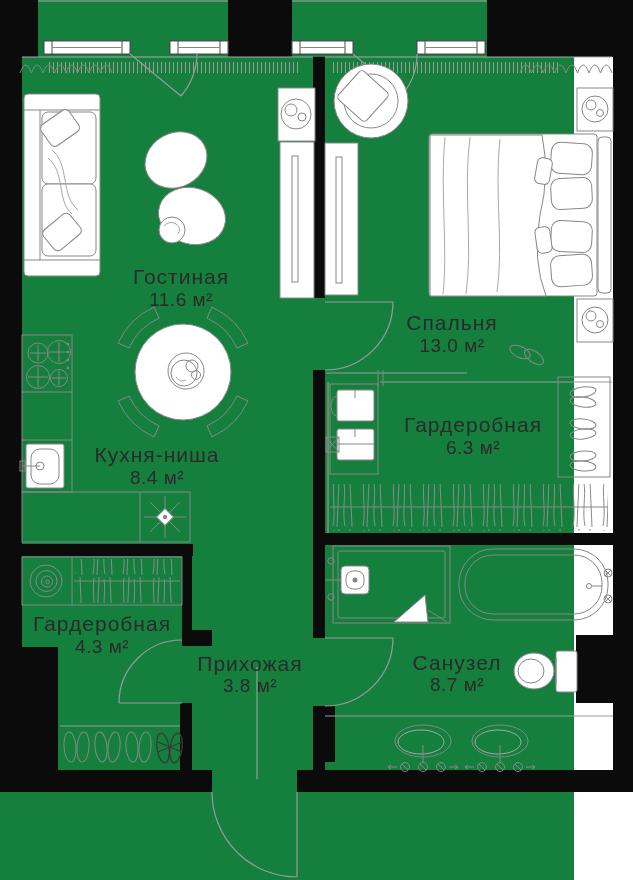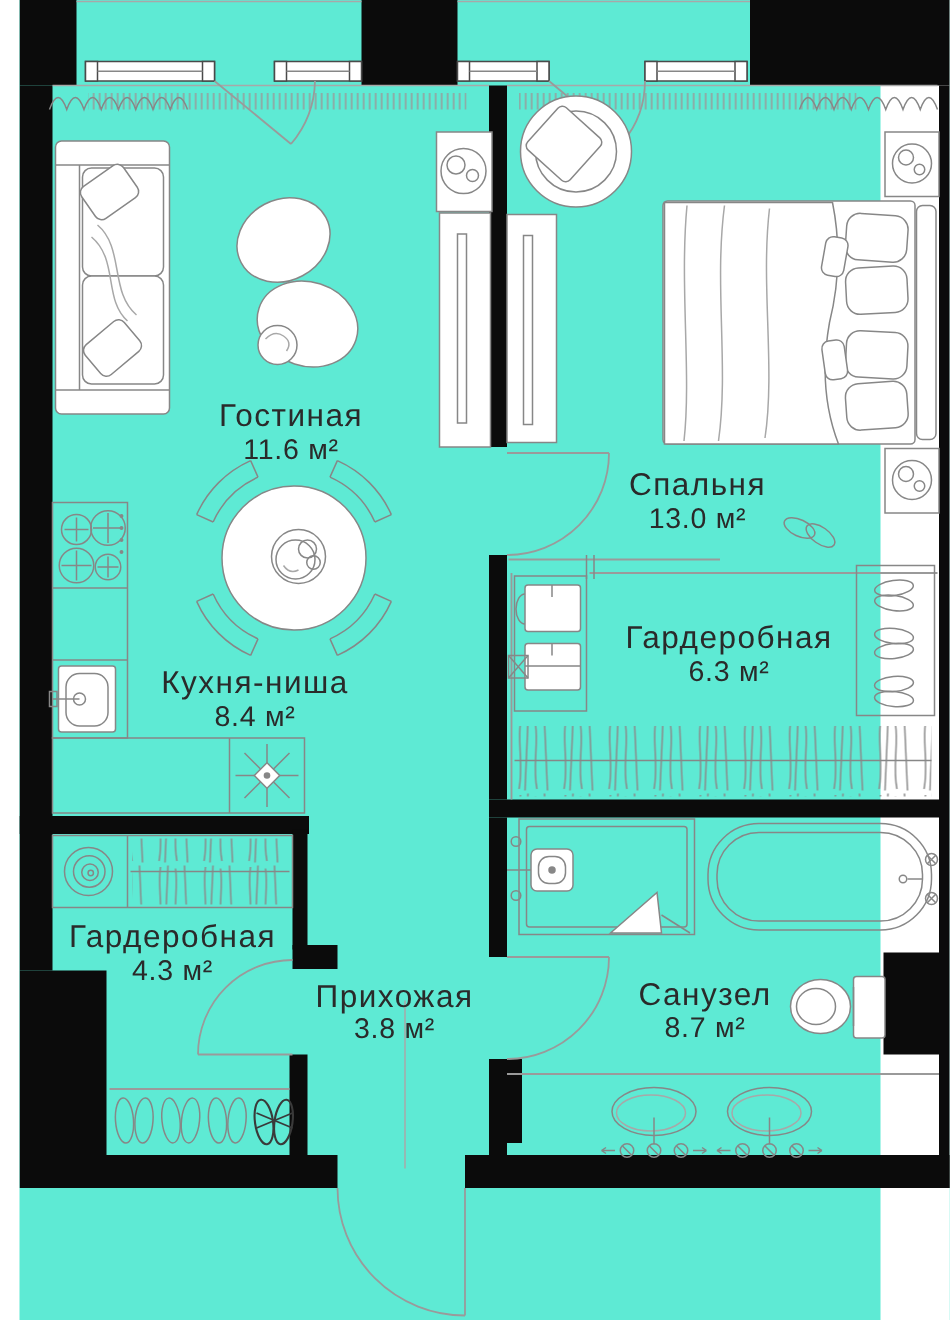--- a/index.html
+++ b/index.html
@@ -1,16 +1,16 @@
 <!DOCTYPE html>
 <html><head>
 <meta charset="utf-8">
 <style>
   html,body{margin:0;padding:0;background:#ffffff;}
-  .plan-wrap{width:574px;height:880px;background:#5eead4;position:relative;margin-left:13px;}
+  .plan-wrap{width:574px;height:880px;background:#15803d;position:relative;}
   svg{display:block;}
   text{font-family:"Liberation Sans",sans-serif;fill:#2a2a2a;}
   .room-name{font-size:21px;letter-spacing:1px;}
   .room-area{font-size:19px;letter-spacing:0.5px;}
   .wall{fill:#0b0b0b;stroke:none;}
   .furn{fill:#ffffff;stroke:#878787;stroke-width:1;}
   .furnln{fill:none;stroke:#878787;stroke-width:1;}
   .soft{fill:none;stroke:#a8a8a8;stroke-width:1;}
   .door{fill:none;stroke:#9a9a9a;stroke-width:1.2;}
   .win{fill:#ffffff;stroke:#4a4a4a;stroke-width:1;}

